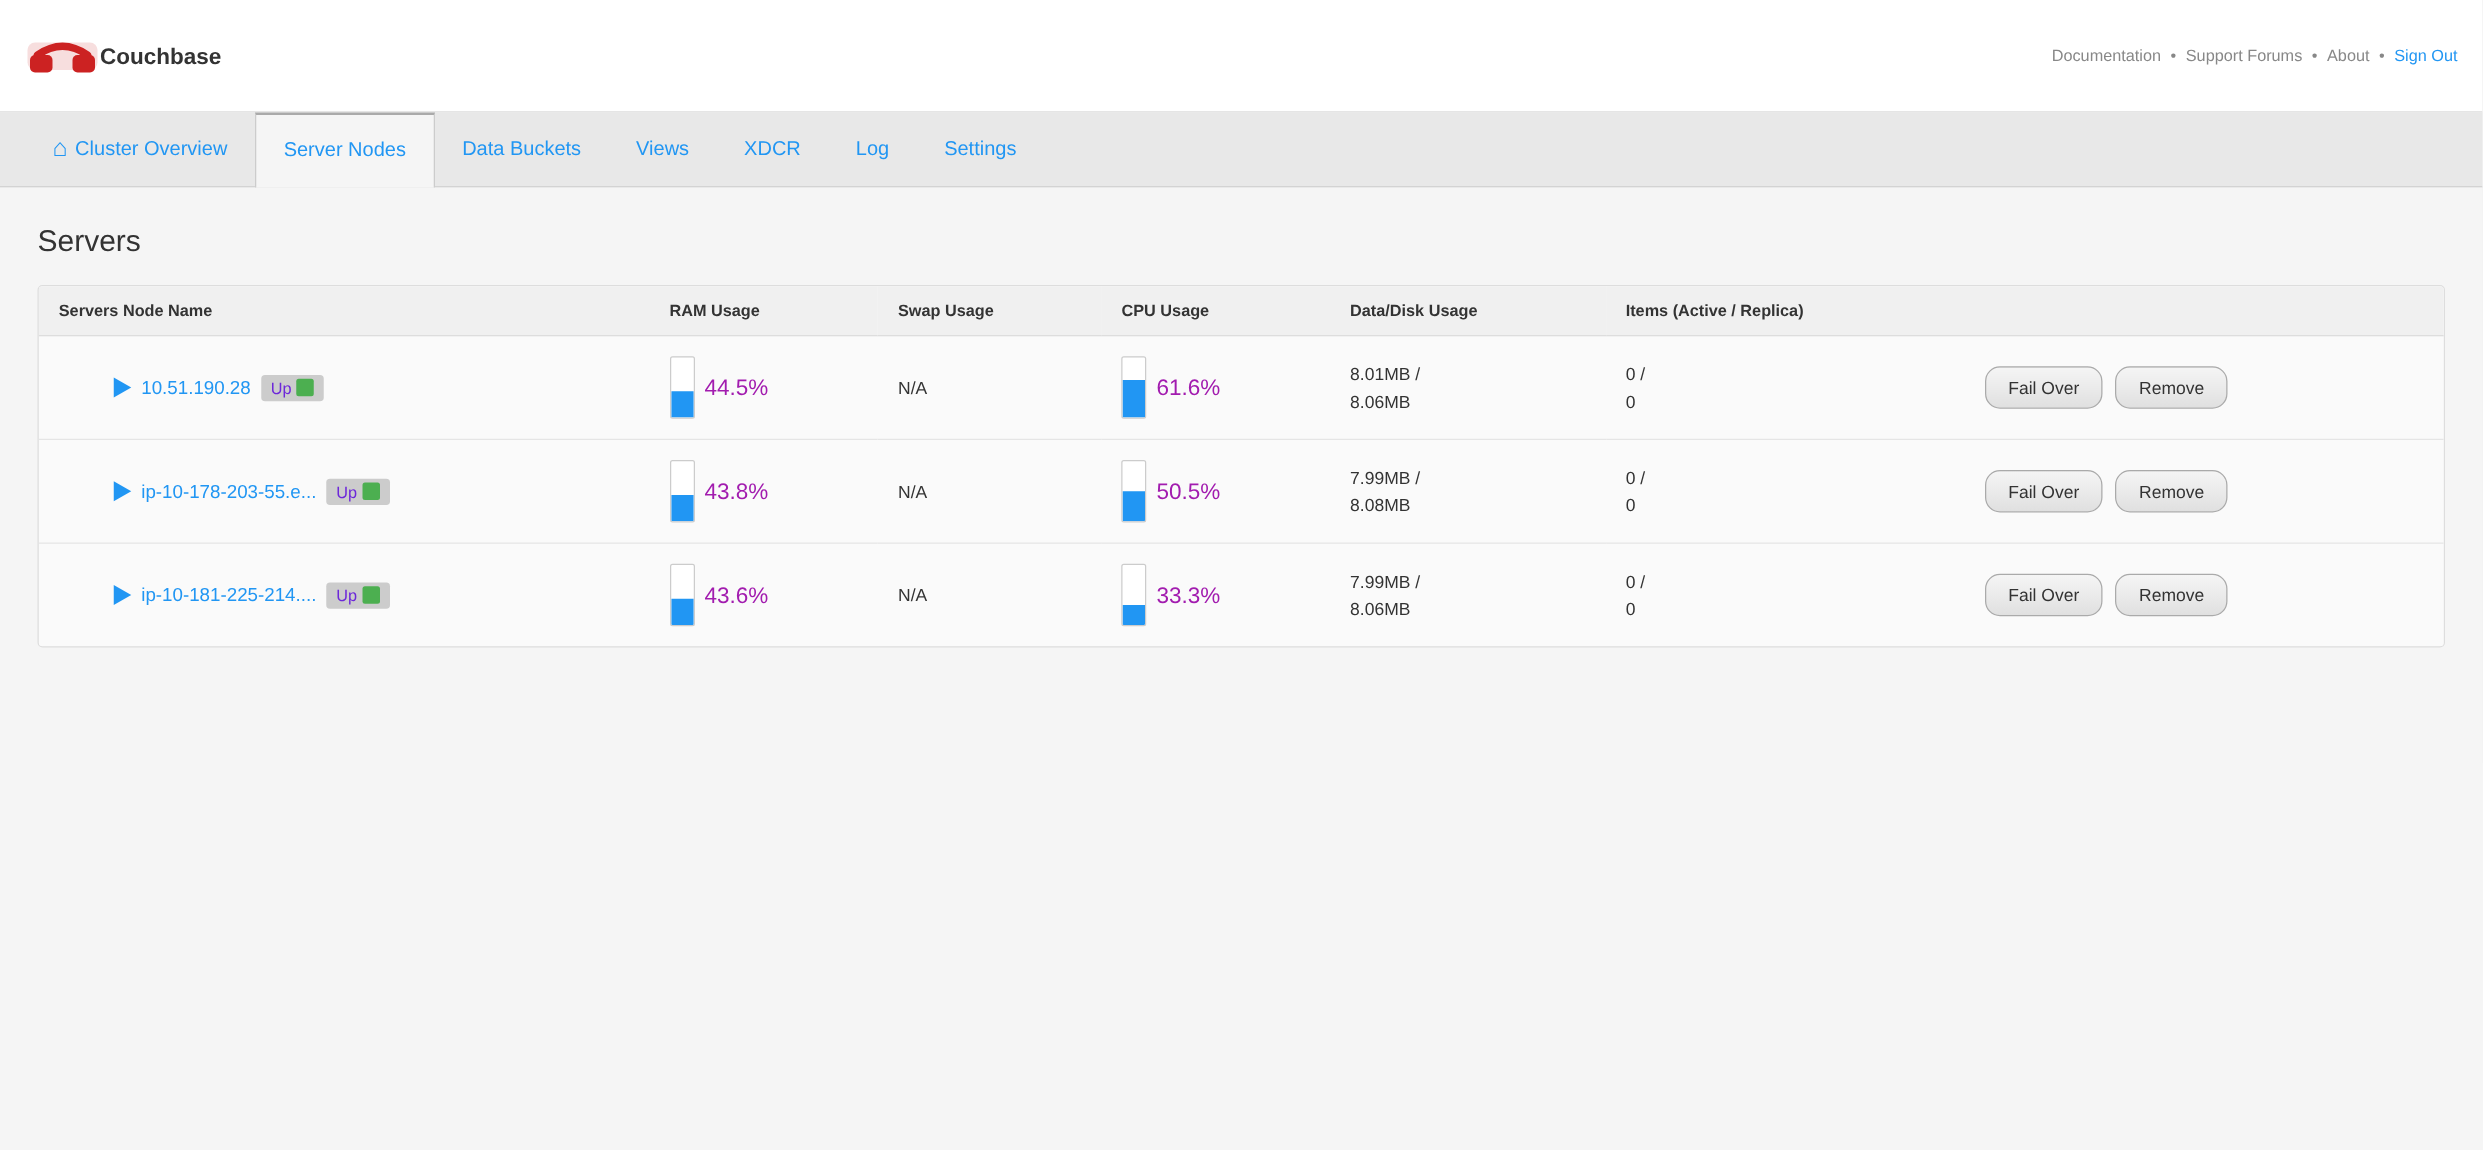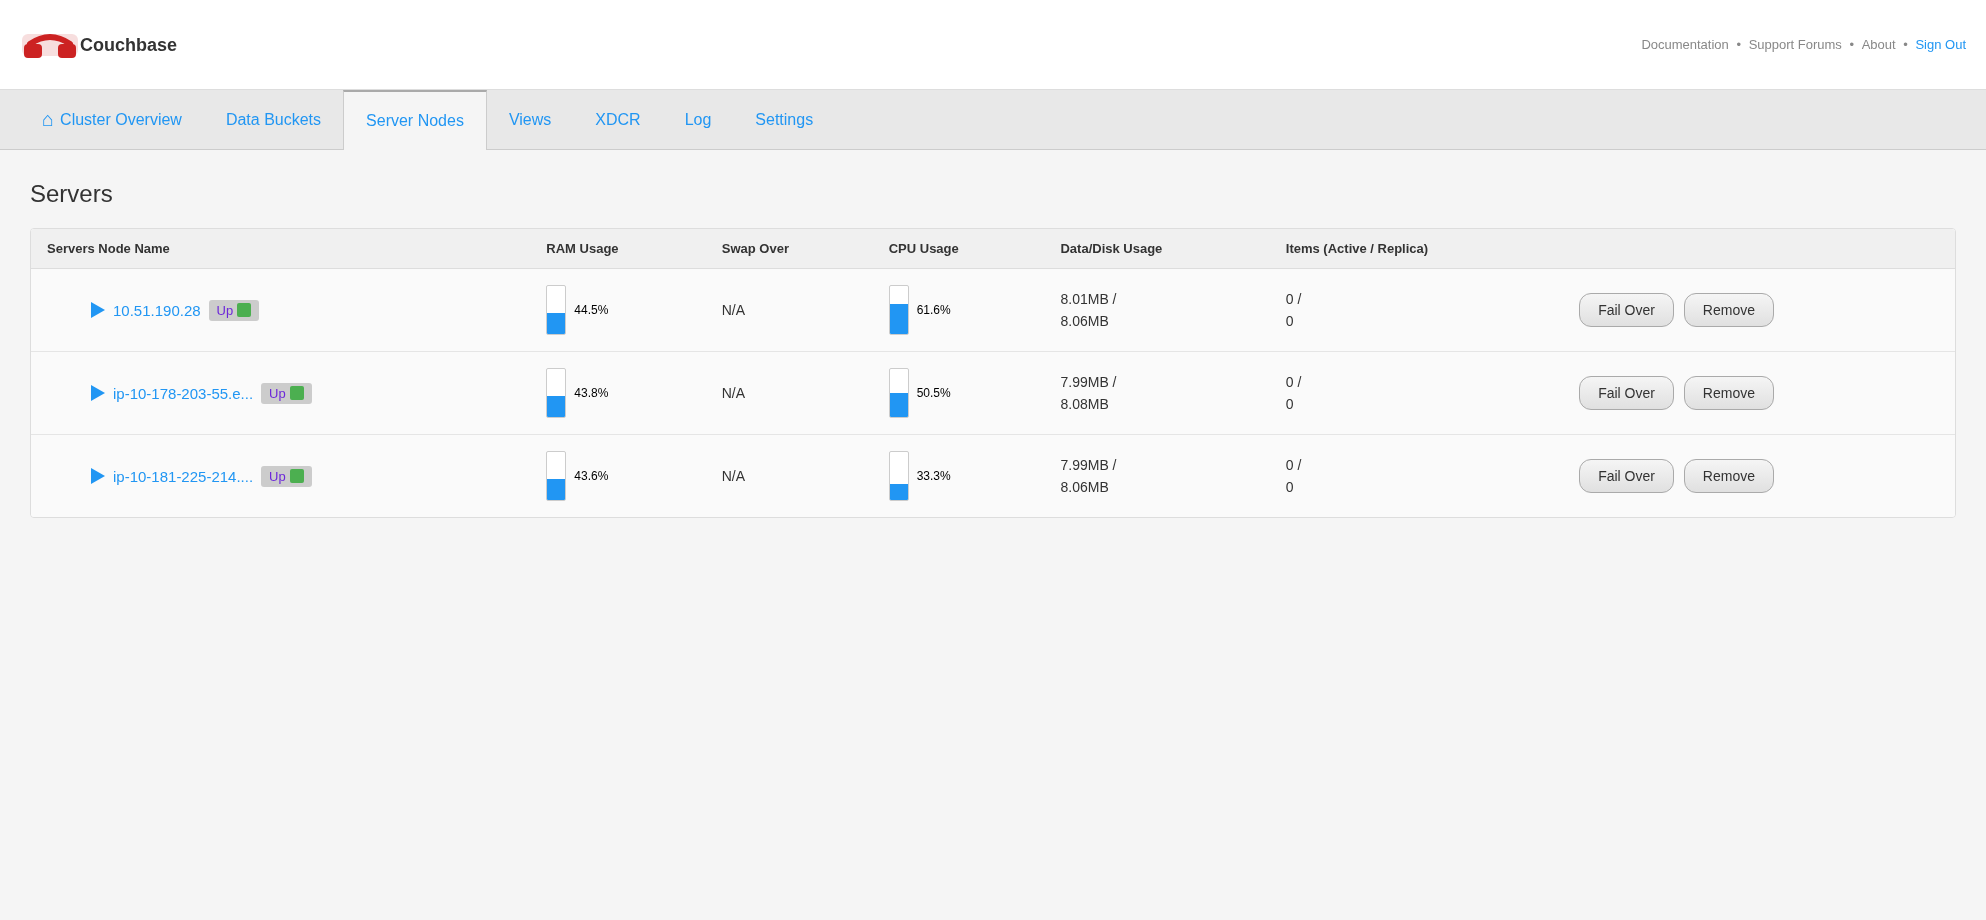--- a/index.html
+++ b/index.html
@@ -239,22 +239,22 @@
       overflow: hidden;
       display: flex;
       flex-direction: column;
       justify-content: flex-end;
     }
     .usage-bar-fill {
       background: #2196F3;
       width: 100%;
     }
     .usage-text {
-      font-size: 12px;
-      color: #000000;
+      font-size: 18px;
+      color: #a21caf;
     }
 
     
     .btn-action {
       padding: 8px 18px;
       font-size: 14px;
       background: linear-gradient(to bottom, #f5f5f5, #e0e0e0);
       border: 1px solid #aaa;
       border-radius: 12px;
       cursor: pointer;
@@ -295,25 +295,25 @@
     <span> • </span>
     <a href="#" class="signout">Sign Out</a>
   </div>
 </div>
 
 <div class="tab-nav">
   <a class="tab-item home-tab">
     <span class="home-icon">⌂</span>
     <span>Cluster Overview</span>
   </a>
+  <a class="tab-item active">
+    <span>Server Nodes</span>
+  </a>
   <a class="tab-item">
     <span>Data Buckets</span>
-  </a>
-  <a class="tab-item active">
-    <span>Server Nodes</span>
   </a>
   <a class="tab-item">
     <span>Views</span>
   </a>
   <a class="tab-item">
     <span>XDCR</span>
   </a>
   <a class="tab-item">
     <span>Log</span>
   </a>
@@ -326,21 +326,21 @@
   <h1 class="page-title">Servers</h1>
 
   <div class="server-panel">
 
 
     <table class="server-table">
       <thead>
         <tr>
           <th>Servers Node Name</th>
           <th>RAM Usage</th>
-          <th>Swap Over</th>
+          <th>Swap Usage</th>
           <th>CPU Usage</th>
           <th>Data/Disk Usage</th>
           <th>Items (Active / Replica)</th>
           <th></th>
         </tr>
       </thead>
       <tbody id="server-tbody">
       <tr>
             <td>
     <div class="server-name-cell">

